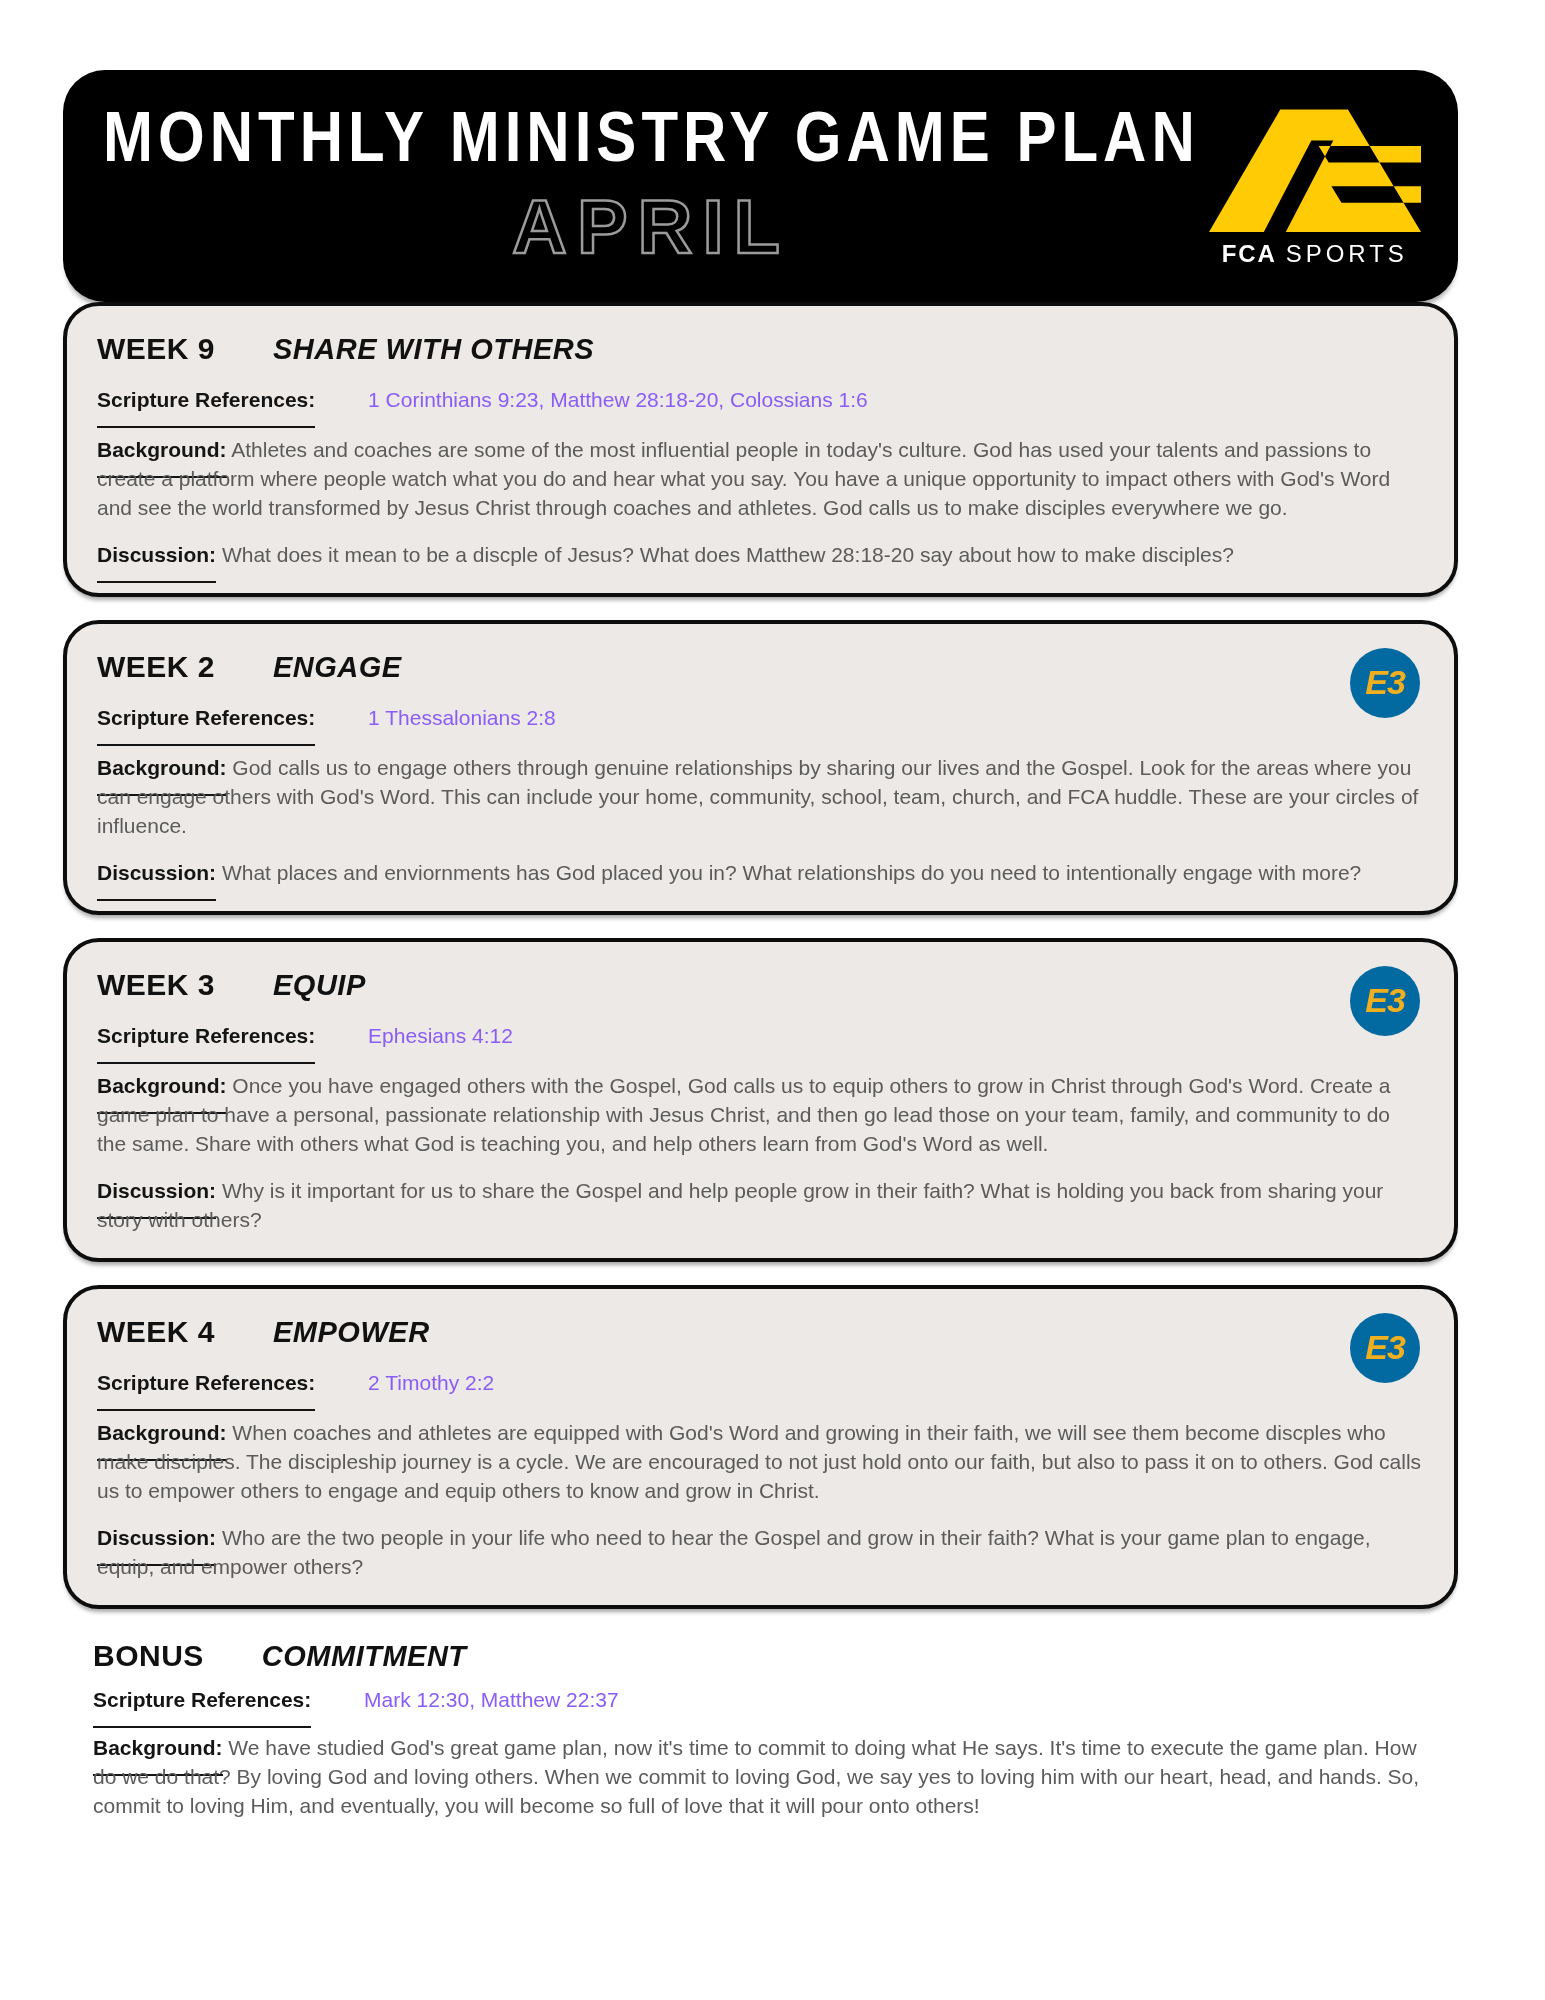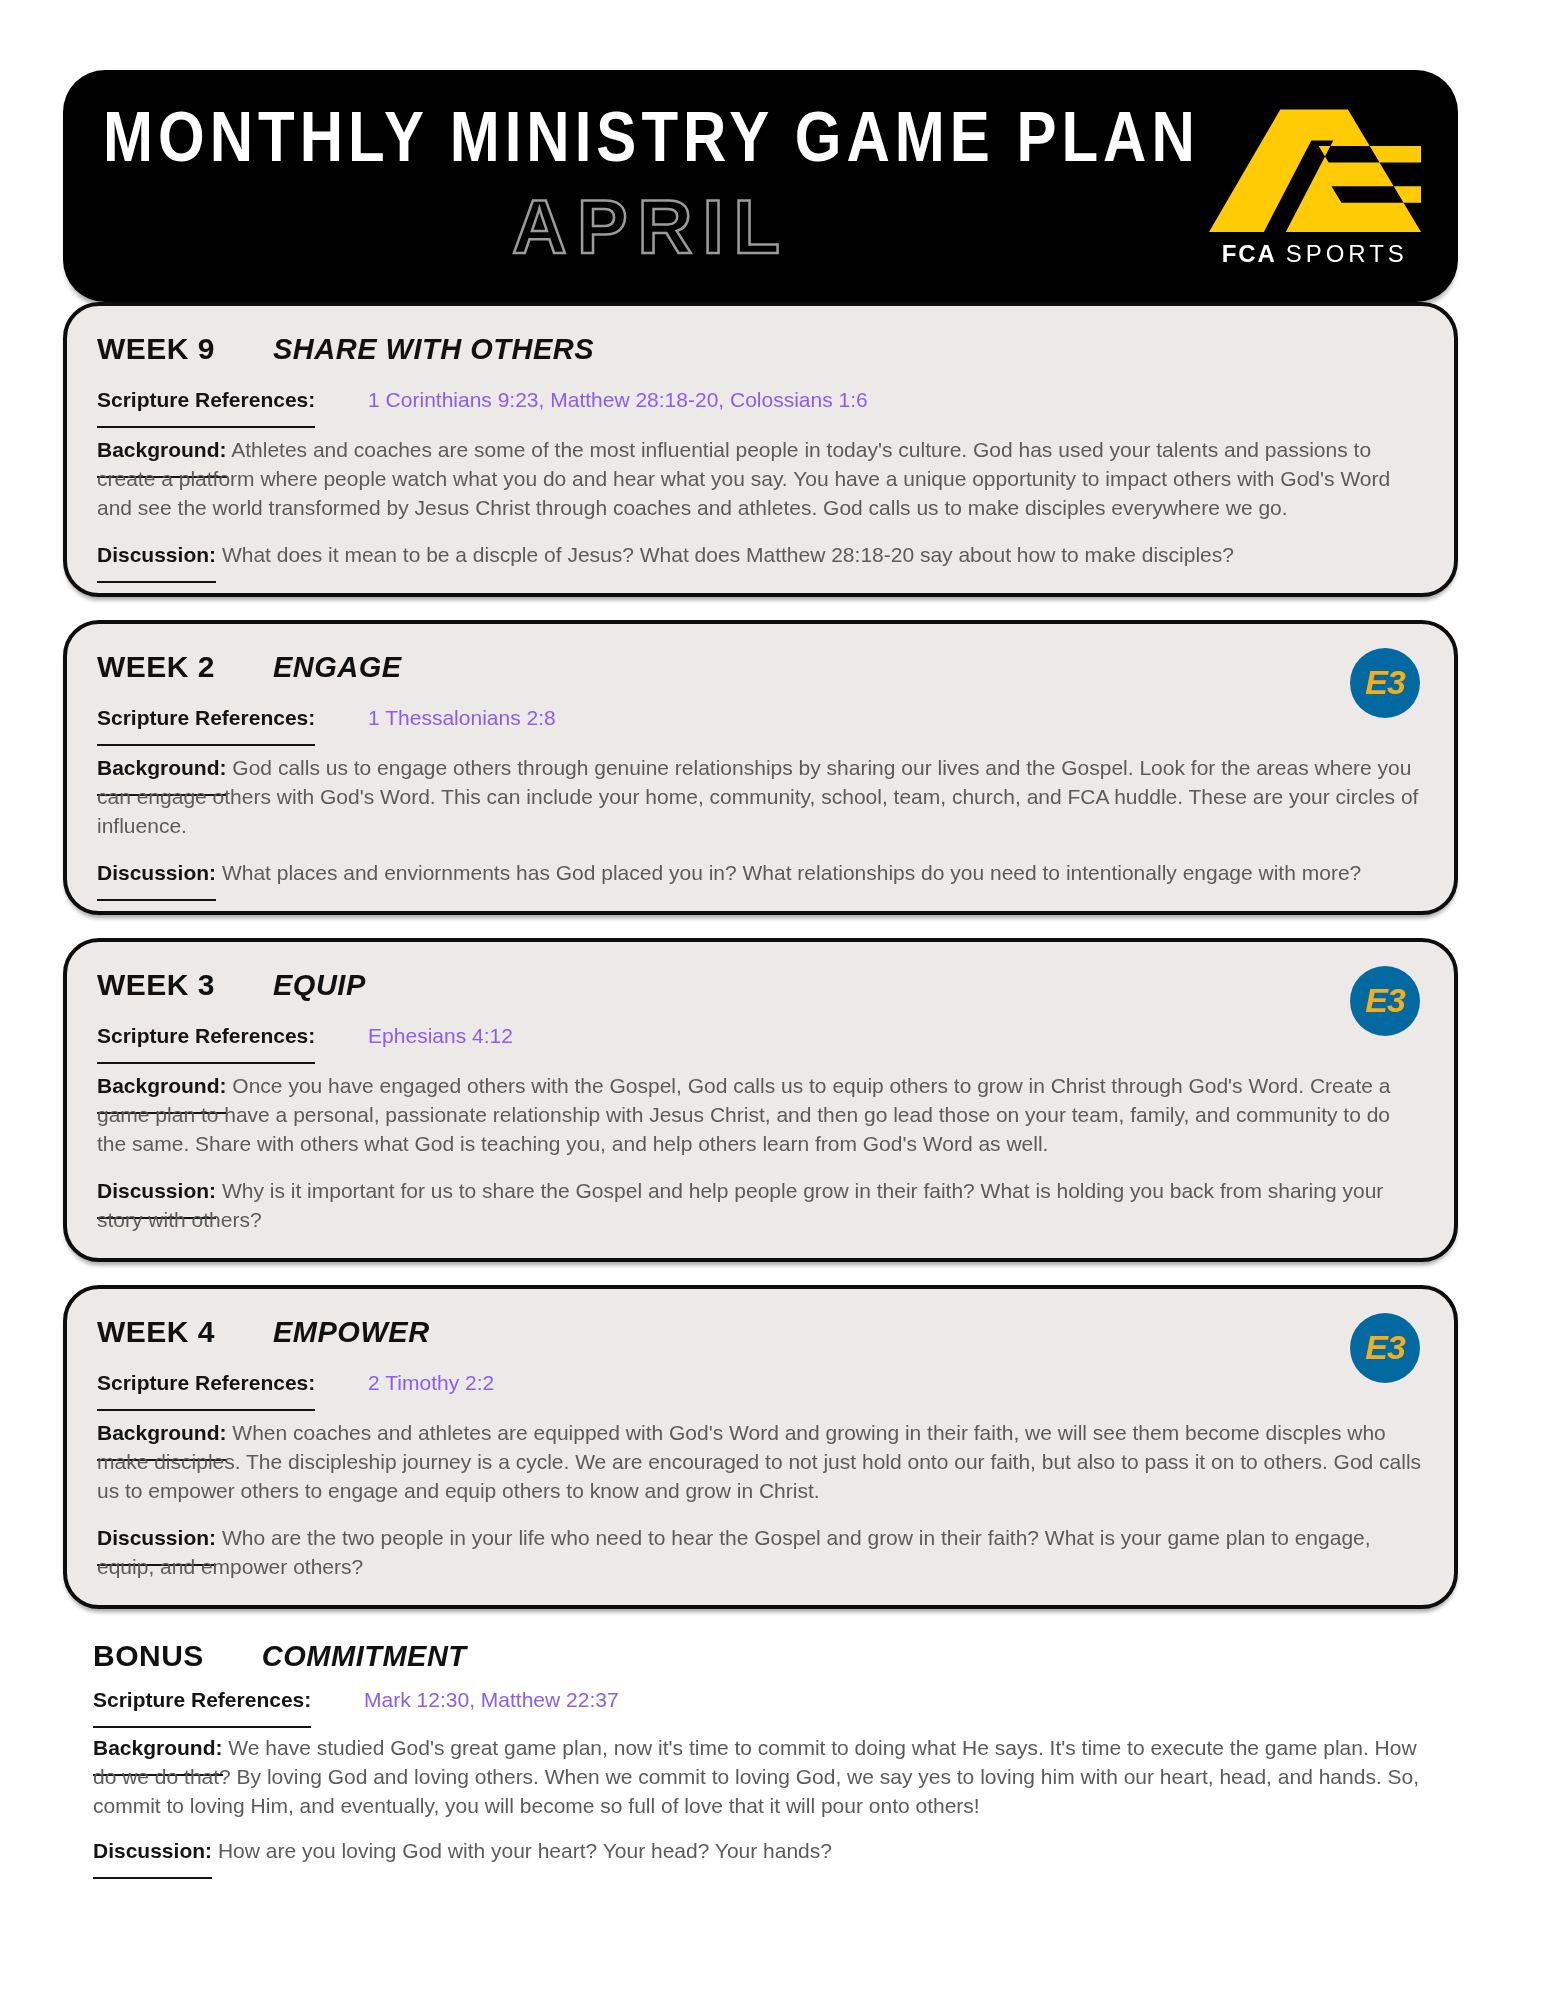--- a/index.html
+++ b/index.html
@@ -177,19 +177,15 @@
       <span class="week-theme">COMMITMENT</span>
     </div>
     <div class="scripture-row" style="margin-bottom:20px;">
       <span class="field-label">Scripture References:</span>
       <span class="scripture-value">Mark 12:30, Matthew 22:37</span>
     </div>
     <p class="para" style="margin-bottom:16px;">
       <span class="field-label">Background:</span>
       <span>We have studied God's great game plan, now it's time to commit to doing what He says. It's time to execute the game plan. How do we do that? By loving God and loving others.  When we commit to loving God, we say yes to loving him with our heart, head, and hands. So, commit to loving Him, and eventually, you will become so full of love that it will pour onto others!</span>
     </p>
-    <p class="para last">
-      <span class="field-label">Discussion:</span>
-      <span>How are you loving God with your heart? Your head? Your hands?</span>
-    </p>
   </section>
 
 </div>
 
 </body></html>

